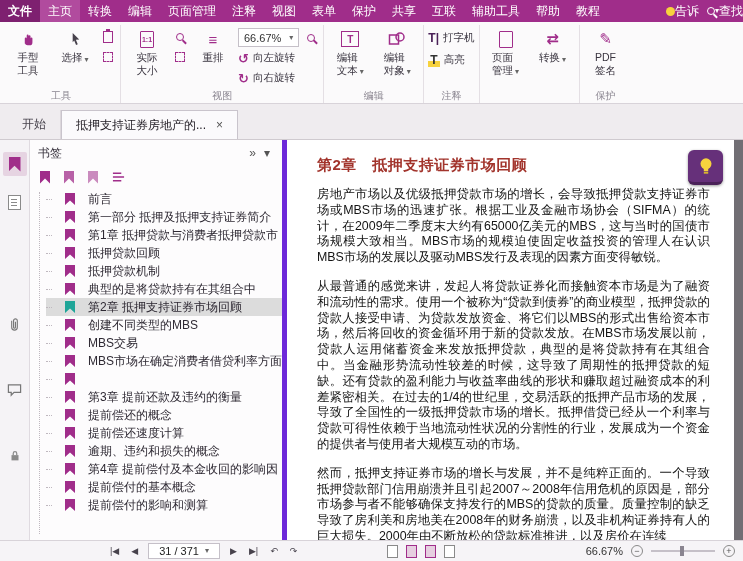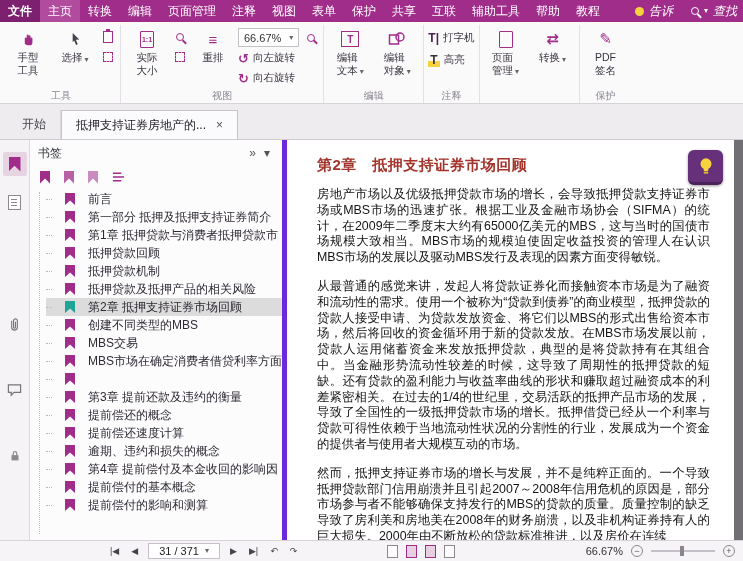--- a/index.html
+++ b/index.html
@@ -6,21 +6,21 @@
   html,body { width:743px; height:561px; overflow:hidden; }
   body { font-family:"Liberation Sans","DejaVu Sans",sans-serif; font-size:12px; color:#222; background:#fff; }
   .app { width:743px; height:561px; display:flex; flex-direction:column; }
 
   
   .menubar { flex:0 0 22px; background:#A02D8A; display:flex; align-items:stretch; color:#fff; font-size:12px;text-align:center; }
   .menu-tabs { display:flex; }
   .menu-tab { padding:0 8px; display:flex; align-items:center; cursor:default; white-space:nowrap; }
   .menu-tab.file { background:#7E2070; font-weight:bold; }
   .menu-tab.active { background:#B14B9E; }
-  .menu-right { margin-left:auto; display:flex; align-items:center; gap:5px; padding-right:6px; white-space:nowrap;font-style:italic; }
+  .menu-right { margin-left:auto; display:flex; align-items:center; white-space:nowrap; }
   .bulb-mini { width:9px; height:9px; border-radius:50%; background:#F7D23E; display:inline-block; }
   .mag { display:inline-block; width:8px; height:8px; border:1.5px solid #A02D8A; border-radius:50%; position:relative; }
   .mag::after { content:""; position:absolute; width:5px; height:1.5px; background:#A02D8A; right:-4px; bottom:-2px; transform:rotate(45deg); }
   .mag.light { border-color:#fff; } .mag.light::after { background:#fff; }
   .caret { font-size:8px; color:#666; line-height:1; }
   .menu-right .caret { color:#fff; }
 
   
   .ribbon { flex:0 0 82px; background:#FBFAFB; border-bottom:1px solid #D8D3D9; display:flex; padding:3px 2px 0 2px; }
   .rgroup { display:flex; flex-direction:column; border-right:1px solid #E4DFE4; padding:0 4px; }
@@ -387,21 +387,21 @@
             <span class="bm-text">抵押贷款回顾</span>
           </div>
 
           <div class="bm-item">
             <span class="bm-glyph"></span>
             <span class="bm-text">抵押贷款机制</span>
           </div>
 
           <div class="bm-item">
             <span class="bm-glyph"></span>
-            <span class="bm-text">抵押贷款及抵押产品的相关风险</span>
+            <span class="bm-text">典型的是将贷款持有在其组合中</span>
           </div>
 
           <div class="bm-item selected">
             <span class="bm-glyph"></span>
             <span class="bm-text">第2章 抵押支持证券市场回顾</span>
           </div>
 
           <div class="bm-item">
             <span class="bm-glyph"></span>
             <span class="bm-text">创建不同类型的MBS</span>

